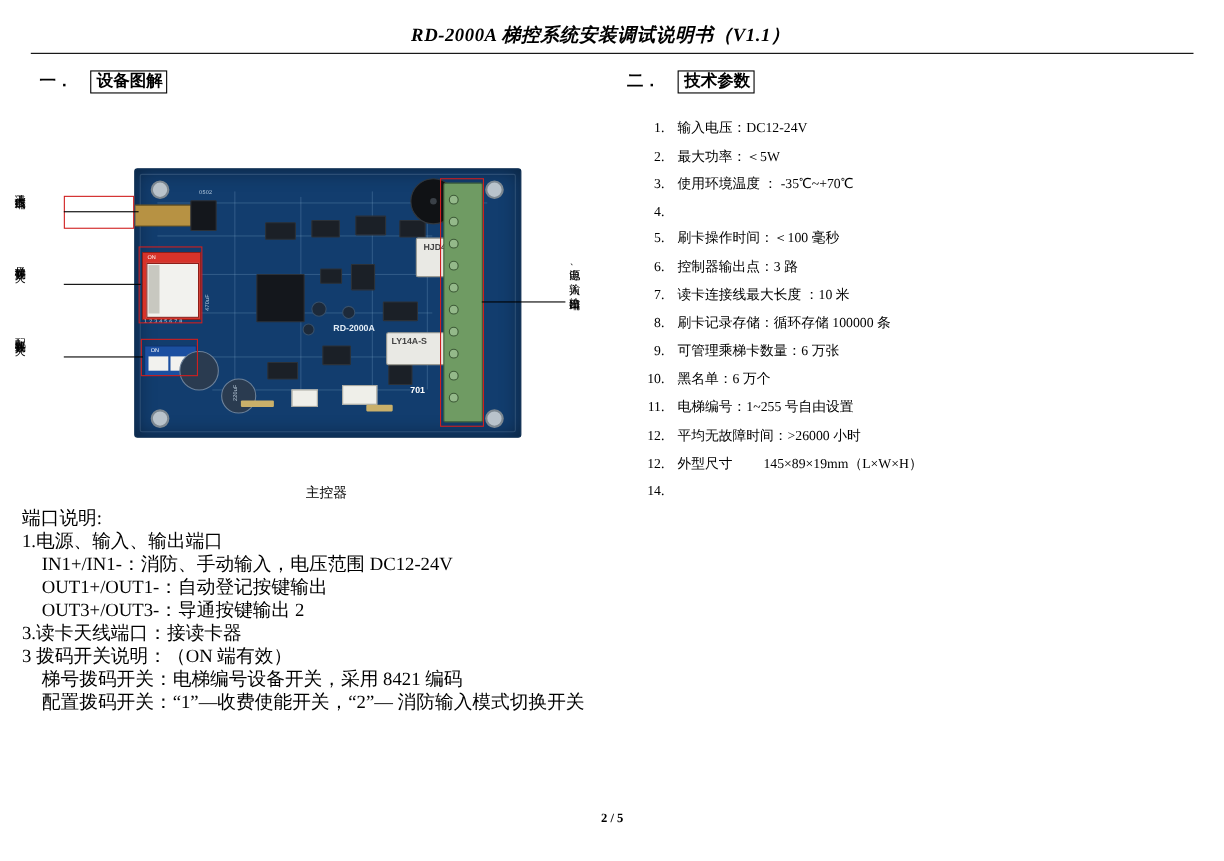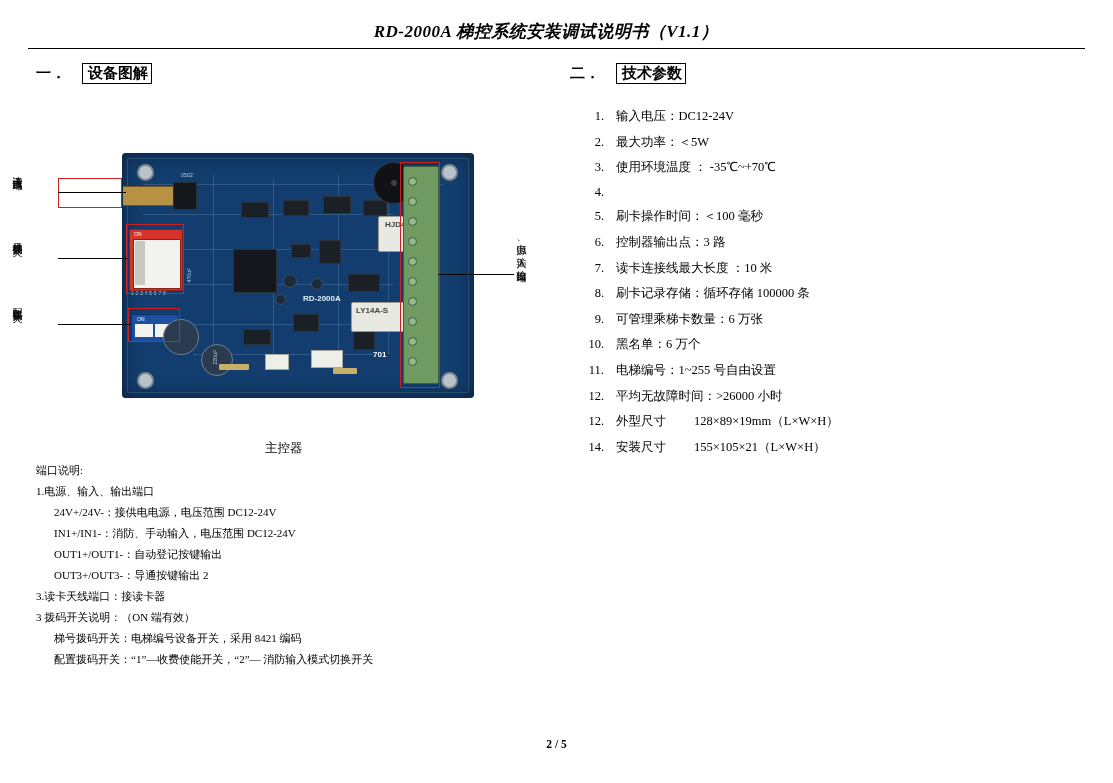--- a/index.html
+++ b/index.html
@@ -222,31 +222,31 @@
     font-family: "Liberation Serif", serif;
     letter-spacing: 1px;
     line-height: 1.1;
     white-space: nowrap;
   }
   .callout-label.rt {
     writing-mode: vertical-rl;
   }
   .caption {
     position: absolute;
-    left: 265px;
+    left: 278px;
     top: 440px;
     font-size: 12.5px;
   }
   
   .left-text {
     position: absolute;
-    left: 36px;
+    left: 20px;
     top: 460px;
     width: 520px;
-    font-size: 11px;
+    font-size: 17px;
     line-height: 21px;
   }
   .left-text .ln { white-space: nowrap; }
   .ind1 { padding-left: 18px; }
   
   .spec-list {
     position: absolute;
     left: 570px;
     top: 108px;
     width: 500px;
@@ -396,21 +396,20 @@
     <div class="callout-label" style="left:-48px; top:94px;">梯号拨码开关</div>
     <div class="callout-label" style="left:-48px; top:160px;">配置拨码开关</div>
     <div class="callout-label rt" style="left:456px; top:96px;">电源、输入、输出端口</div>
   </div>
 
   <div class="caption">主控器</div>
 
   <div class="left-text">
     <div class="ln">端口说明:</div>
     <div class="ln">1.电源、输入、输出端口</div>
-    <div class="ln ind1">24V+/24V-：接供电电源，电压范围 DC12-24V</div>
     <div class="ln ind1">IN1+/IN1-：消防、手动输入，电压范围 DC12-24V</div>
     <div class="ln ind1">OUT1+/OUT1-：自动登记按键输出</div>
     <div class="ln ind1">OUT3+/OUT3-：导通按键输出 2</div>
     <div class="ln">3.读卡天线端口：接读卡器</div>
     <div class="ln">3 拨码开关说明：（ON 端有效）</div>
     <div class="ln ind1">梯号拨码开关：电梯编号设备开关，采用 8421 编码</div>
     <div class="ln ind1">配置拨码开关：“1”—收费使能开关，“2”— 消防输入模式切换开关</div>
   </div>
 
   <div class="spec-list">
@@ -456,23 +455,22 @@
     <div class="spec-row">
       <span class="spec-no">11.</span>
       <span class="spec-txt">电梯编号：1~255 号自由设置</span>
     </div>
     <div class="spec-row">
       <span class="spec-no">12.</span>
       <span class="spec-txt">平均无故障时间：&gt;26000 小时</span>
     </div>
     <div class="spec-row">
       <span class="spec-no">12.</span>
-      <span class="spec-txt"><span>外型尺寸</span><span class="gap"></span><span>128×89×19mm（L×W×H）</span></span>
+      <span class="spec-txt"><span>外型尺寸</span><span class="gap"></span><span>145×89×19mm（L×W×H）</span></span>
     </div>
     <div class="spec-row">
       <span class="spec-no">14.</span>
-      <span class="spec-txt"><span>安装尺寸</span><span class="gap"></span><span>155×105×21（L×W×H）</span></span>
     </div>
   </div>
 
   <div class="footer">2 / 5</div>
 
 </div>
 
 </body></html>

